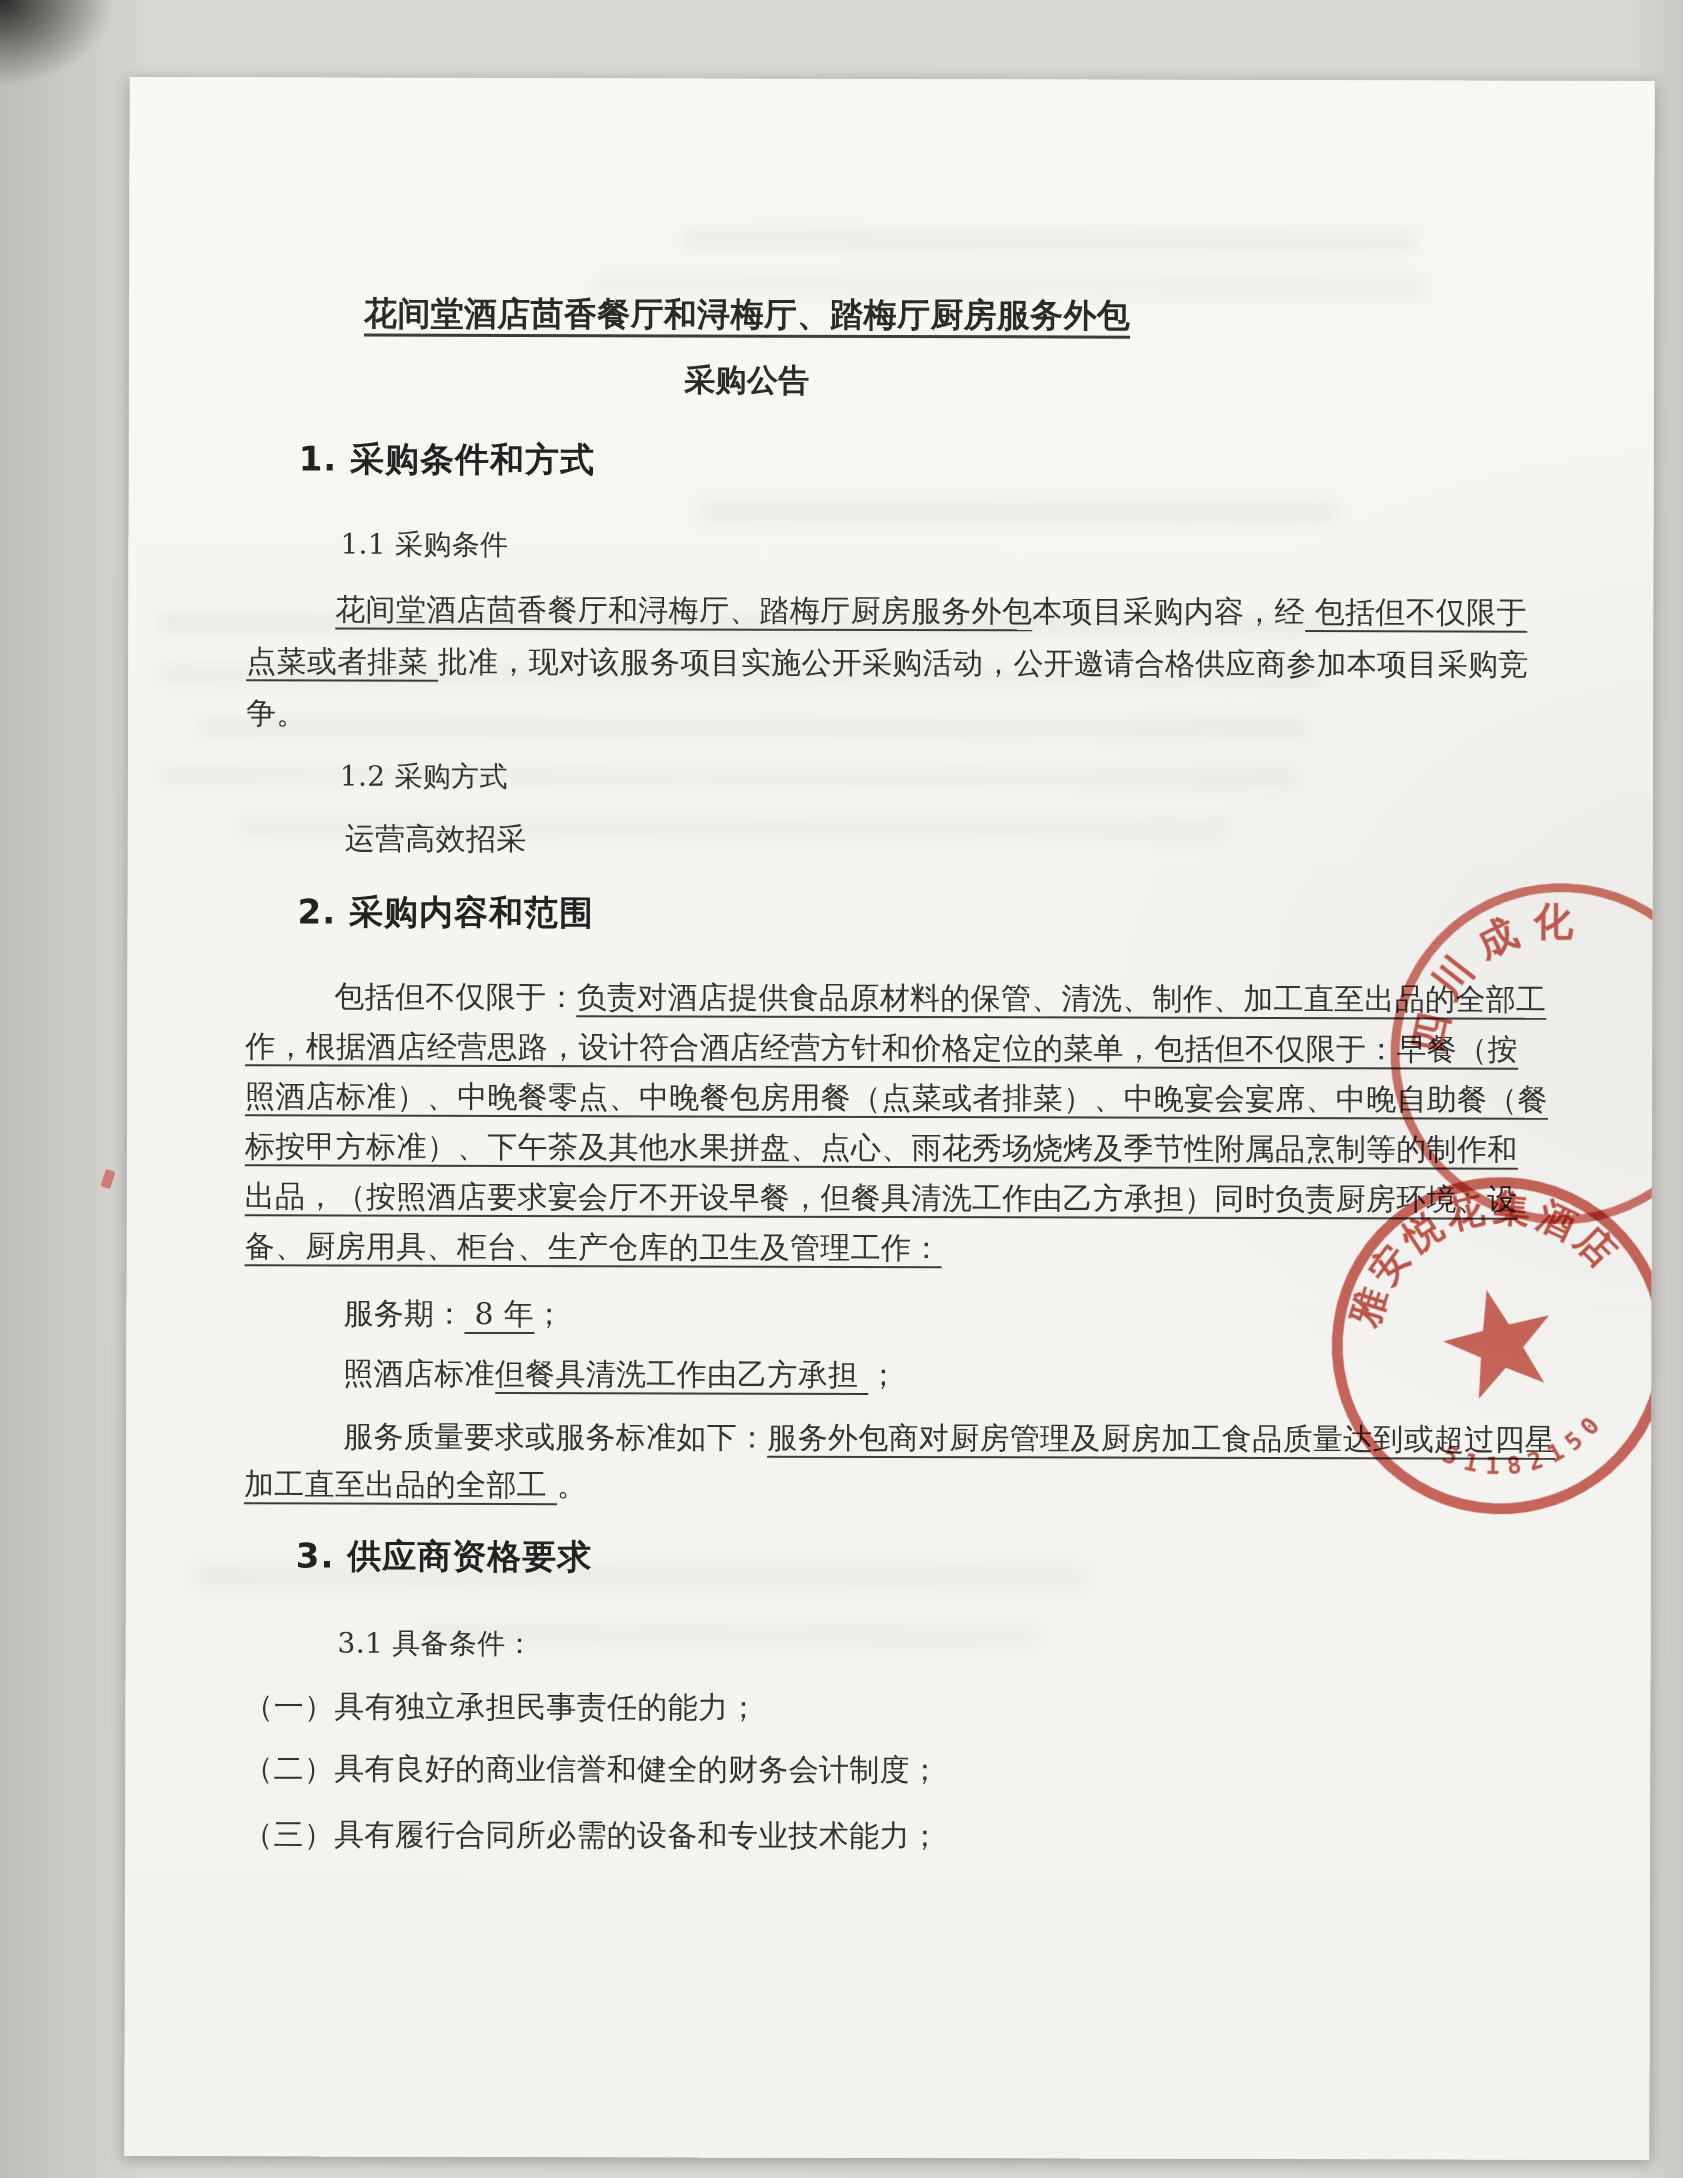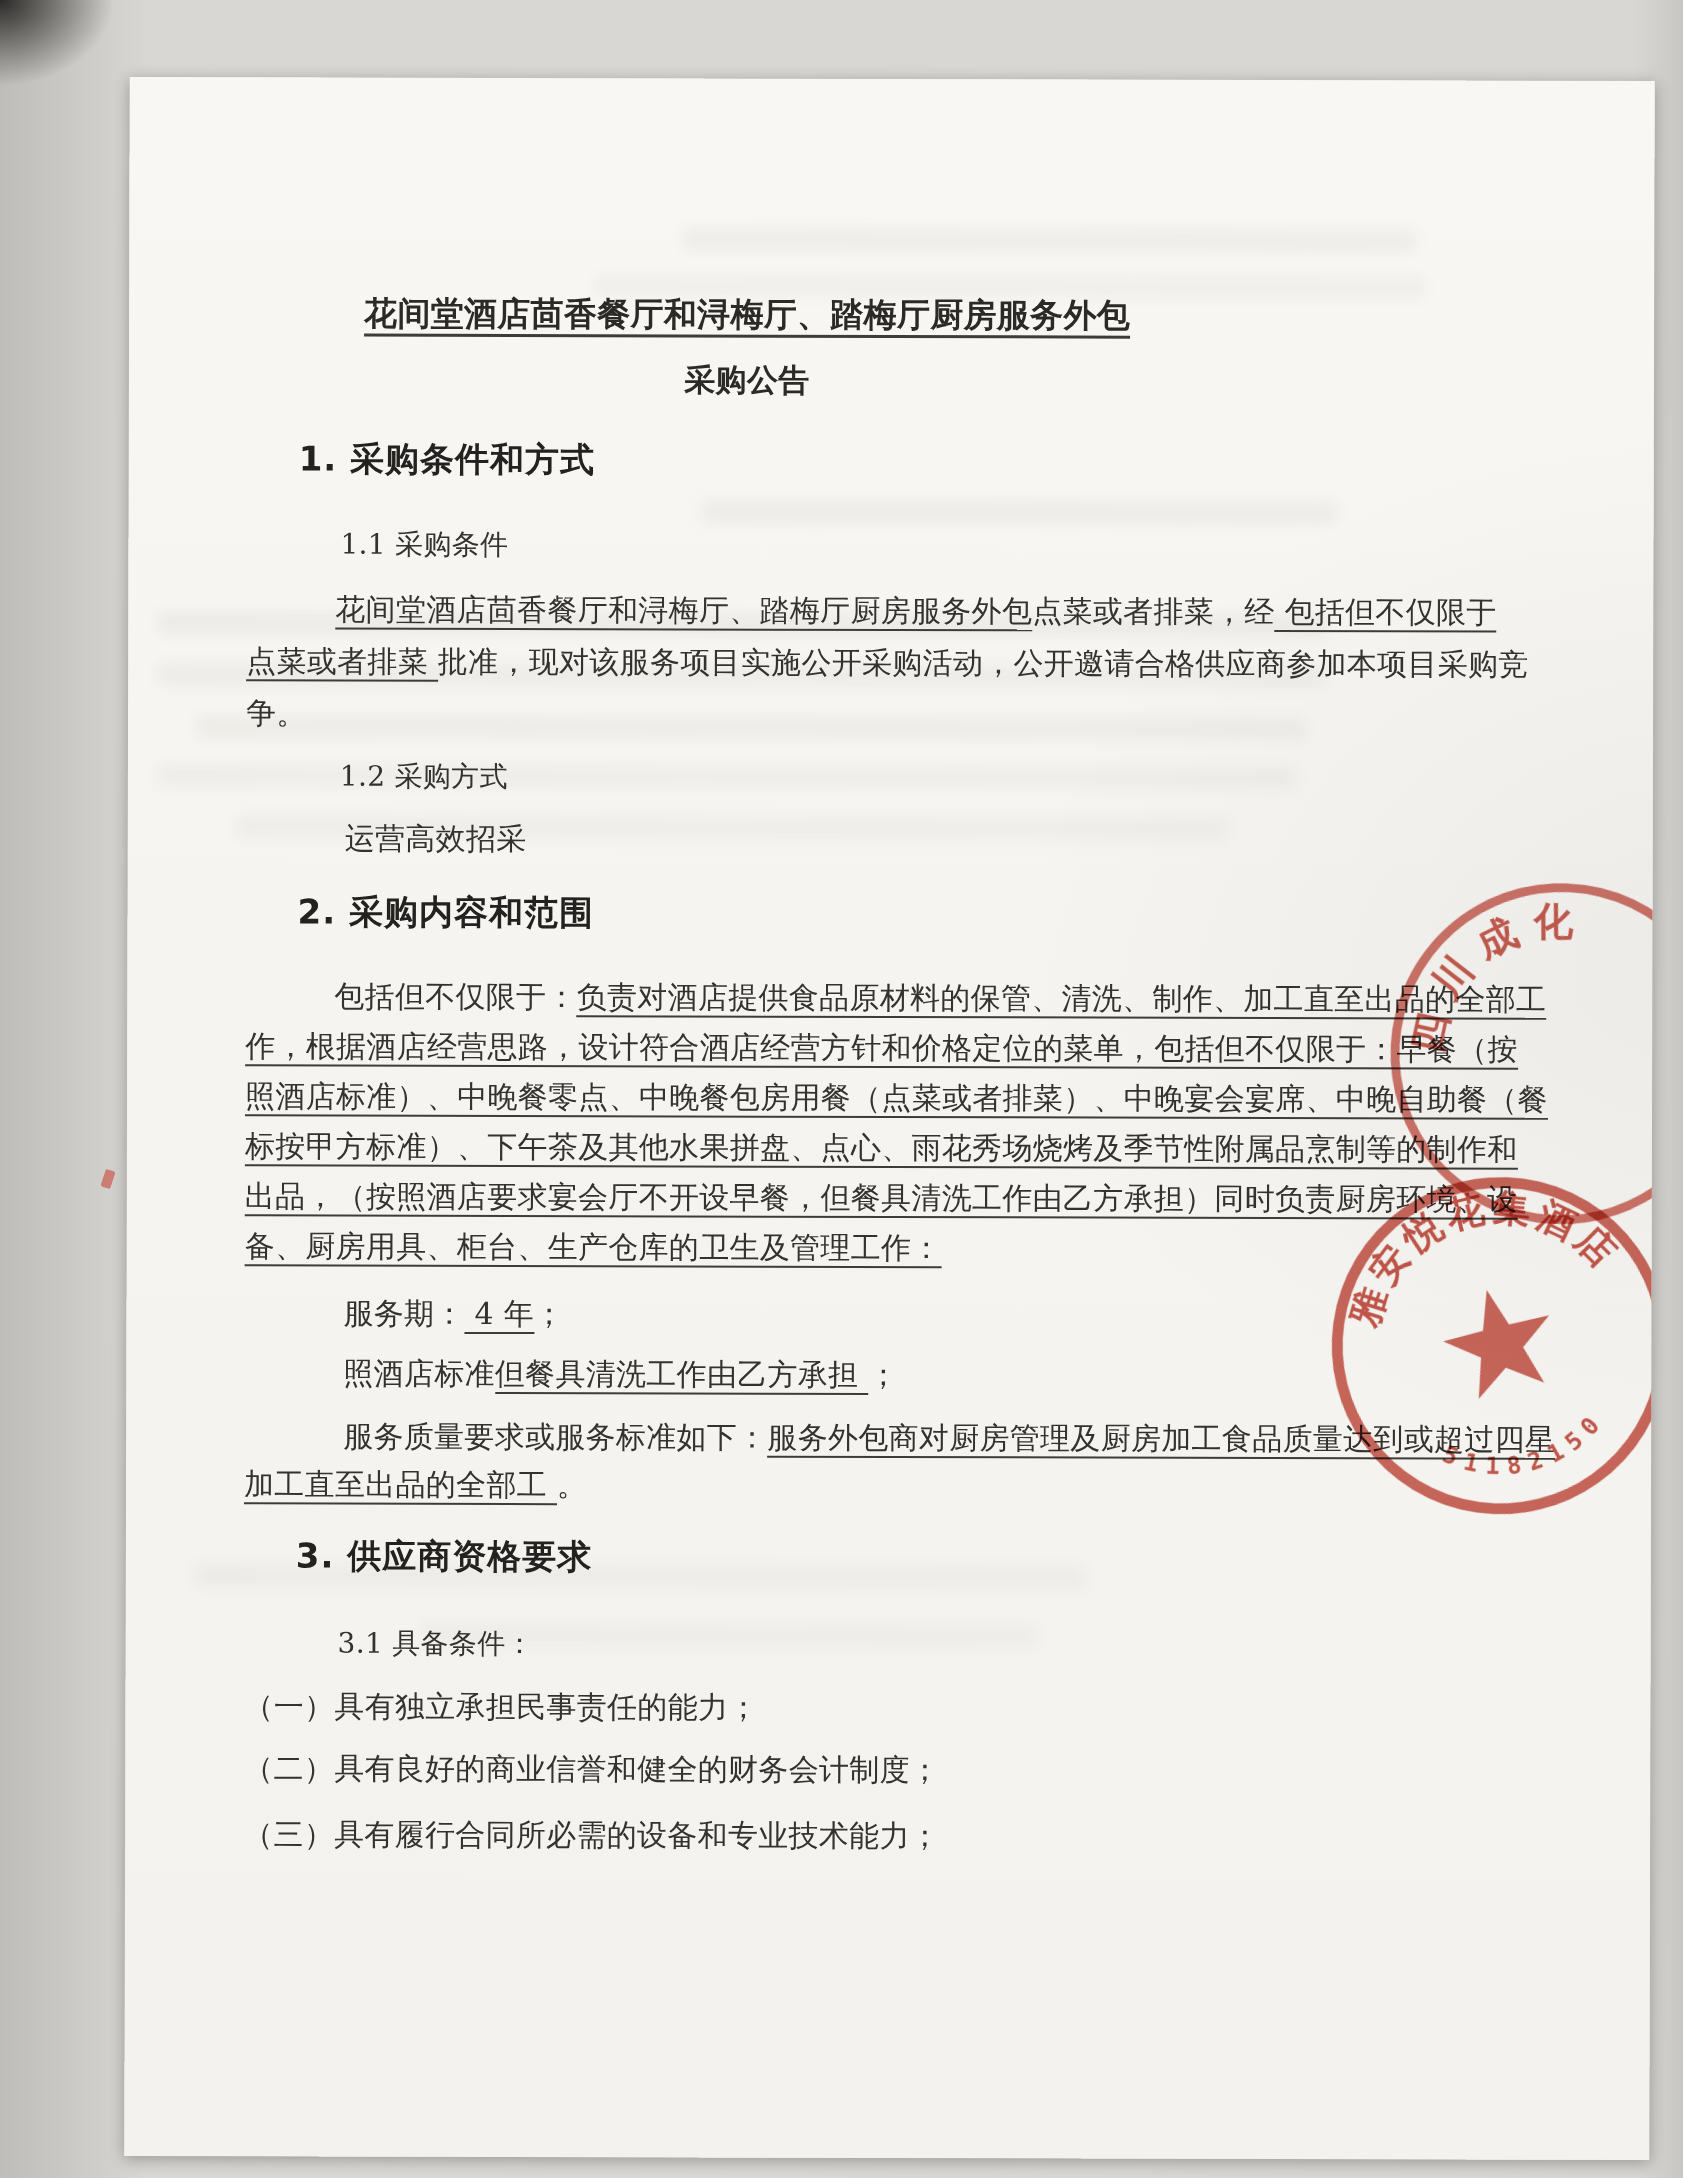--- a/index.html
+++ b/index.html
@@ -63,37 +63,37 @@
     <div class="g" style="top:1546px;left:297px;width:614px;opacity:.05;"></div>
 
     <div class="doc">
 
       <div class="t1" style="margin-top:213px;"><span class="u">花间堂酒店茴香餐厅和浔梅厅、踏梅厅厨房服务外包</span></div>
       <div class="t2" style="margin-top:21px;">采购公告</div>
 
       <div class="h" style="margin-top:36px;">1. 采购条件和方式</div>
       <div class="ln sub" style="margin-top:42px;">1.1 采购条件</div>
 
-      <div class="ln ind" style="margin-top:23px;"><span class="u">花间堂酒店茴香餐厅和浔梅厅、踏梅厅厨房服务外包</span><span>点菜或者排菜，经</span><span class="u"> 包括但不仅限于</span></div>
+      <div class="ln ind" style="margin-top:23px;"><span class="u">花间堂酒店茴香餐厅和浔梅厅、踏梅厅厨房服务外包</span><span>本项目采购内容，经</span><span class="u"> 包括但不仅限于</span></div>
       <div class="ln" style="margin-top:10px;"><span class="u">点菜或者排菜 </span><span>批准，现对该服务项目实施公开采购活动，公开邀请合格供应商参加本项目采购竞</span></div>
       <div class="ln" style="margin-top:10px;"><span>争。</span></div>
 
       <div class="ln sub" style="margin-top:21px;">1.2 采购方式</div>
       <div class="ln sub2" style="margin-top:20px;">运营高效招采</div>
 
       <div class="h" style="margin-top:29px;">2. 采购内容和范围</div>
 
       <div class="ln ind" style="margin-top:41px;"><span>包括但不仅限于：</span><span class="u">负责对酒店提供食品原材料的保管、清洗、制作、加工直至出品的全部工</span></div>
       <div class="ln" style="margin-top:8px;"><span class="u">作，根据酒店经营思路，设计符合酒店经营方针和价格定位的菜单，包括但不仅限于：早餐（按</span></div>
       <div class="ln" style="margin-top:8px;"><span class="u">照酒店标准）、中晚餐零点、中晚餐包房用餐（点菜或者排菜）、中晚宴会宴席、中晚自助餐（餐</span></div>
       <div class="ln" style="margin-top:8px;"><span class="u">标按甲方标准）、下午茶及其他水果拼盘、点心、雨花秀场烧烤及季节性附属品烹制等的制作和</span></div>
       <div class="ln" style="margin-top:8px;"><span class="u">出品，（按照酒店要求宴会厅不开设早餐，但餐具清洗工作由乙方承担）同时负责厨房环境、设</span></div>
       <div class="ln" style="margin-top:8px;"><span class="u">备、厨房用具、柜台、生产仓库的卫生及管理工作：</span></div>
 
-      <div class="ln sub2" style="margin-top:25px;"><span>服务期：</span><span class="u"> 4 年</span><span>；</span></div>
+      <div class="ln sub2" style="margin-top:25px;"><span>服务期：</span><span class="u"> 8 年</span><span>；</span></div>
       <div class="ln sub2" style="margin-top:18px;"><span>照酒店标准</span><span class="u">但餐具清洗工作由乙方承担 </span><span>；</span></div>
       <div class="ln sub2" style="margin-top:21px;"><span>服务质量要求或服务标准如下：</span><span class="u">服务外包商对厨房管理及厨房加工食品质量达到或超过四星</span></div>
       <div class="ln" style="margin-top:6px;"><span class="u">加工直至出品的全部工 </span><span>。</span></div>
 
       <div class="h" style="margin-top:27px;">3.  供应商资格要求</div>
       <div class="ln sub" style="margin-top:44px;">3.1 具备条件：</div>
 
       <div class="ln" style="margin-top:21px;">（一）具有独立承担民事责任的能力；</div>
       <div class="ln" style="margin-top:20px;">（二）具有良好的商业信誉和健全的财务会计制度；</div>
       <div class="ln" style="margin-top:24px;">（三）具有履行合同所必需的设备和专业技术能力；</div>

